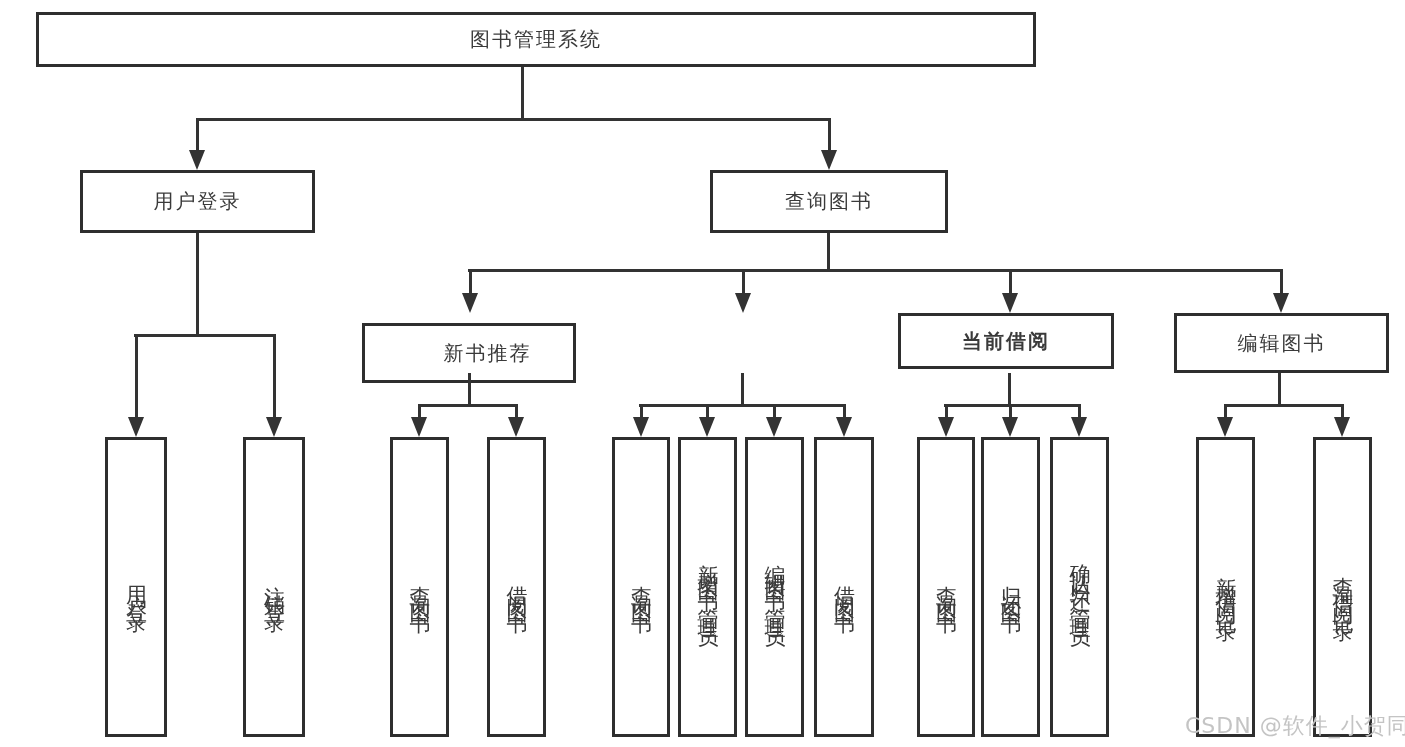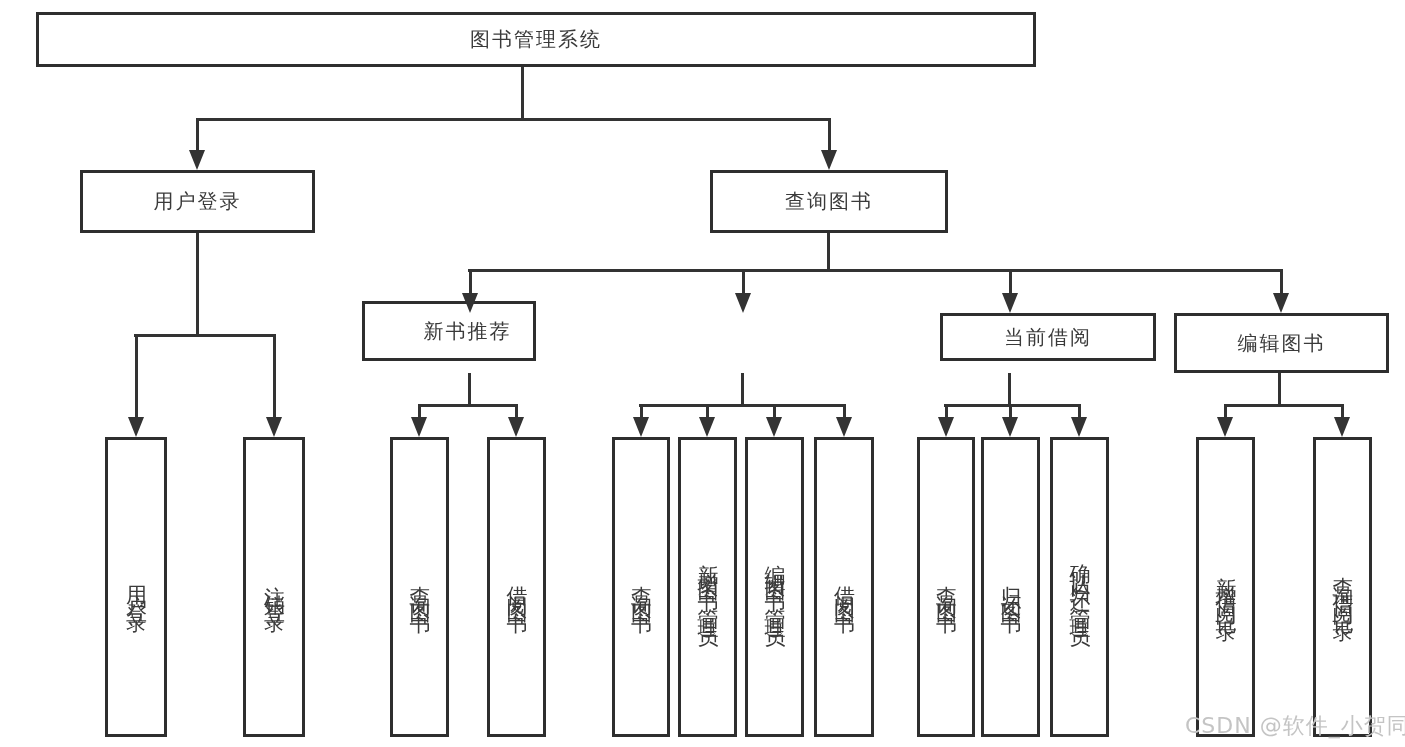--- a/index.html
+++ b/index.html
@@ -64,24 +64,24 @@
 <body>
 
 <div id="canvas">
 
   <div class="box" style="left:36px;top:12px;width:1000px;height:55px;">图书管理系统</div>
 
   <div class="box" style="left:80px;top:170px;width:235px;height:63px;">用户登录</div>
 
   <div class="box" style="left:710px;top:170px;width:238px;height:63px;">查询图书</div>
 
-  <div class="box" style="left:362px;top:301px;width:174px;height:60px;padding-left:37px;">新书推荐</div>
+  <div class="box" style="left:362px;top:323px;width:214px;height:60px;padding-left:37px;">新书推荐</div>
 
 
-  <div class="box" style="left:940px;top:313px;width:216px;height:48px;">当前借阅</div>
+  <div class="box" style="left:898px;top:313px;width:216px;height:56px;font-weight:bold;">当前借阅</div>
 
   <div class="box" style="left:1174px;top:313px;width:215px;height:60px;">编辑图书</div>
 
   <div class="leaf" style="left:105px;width:62px;">
     <span>用户登录</span>
   </div>
   <div class="leaf" style="left:243px;width:62px;">
     <span>注销登录</span>
   </div>
 

